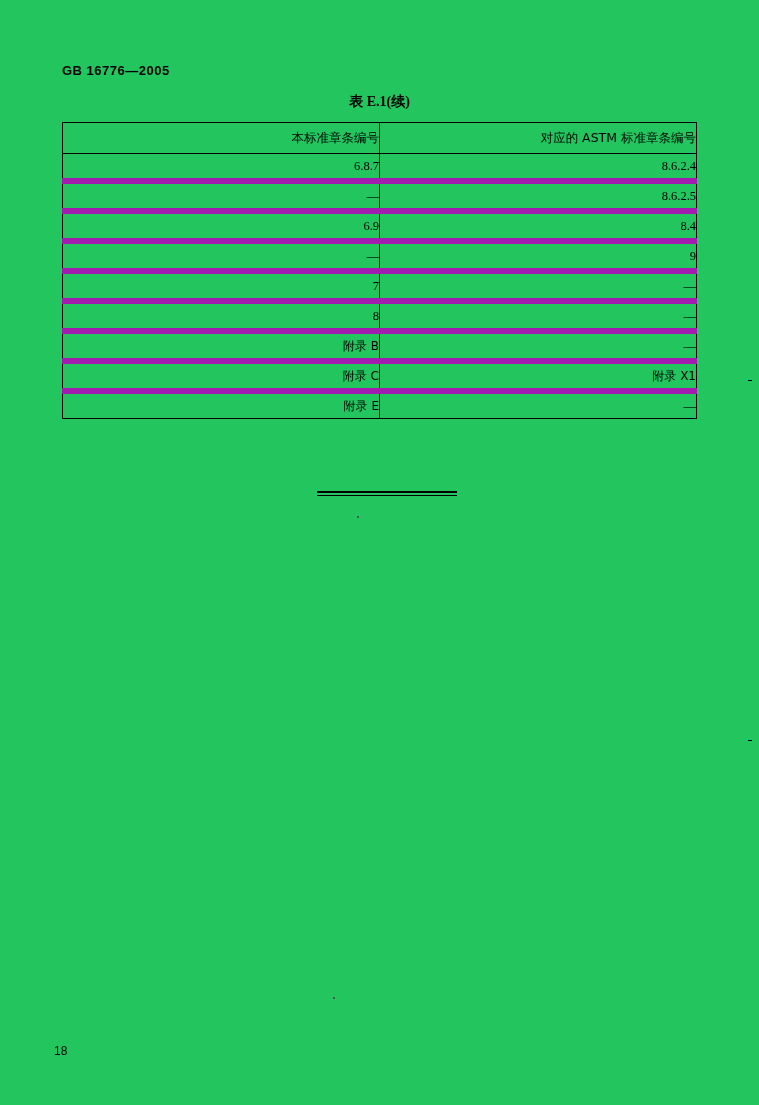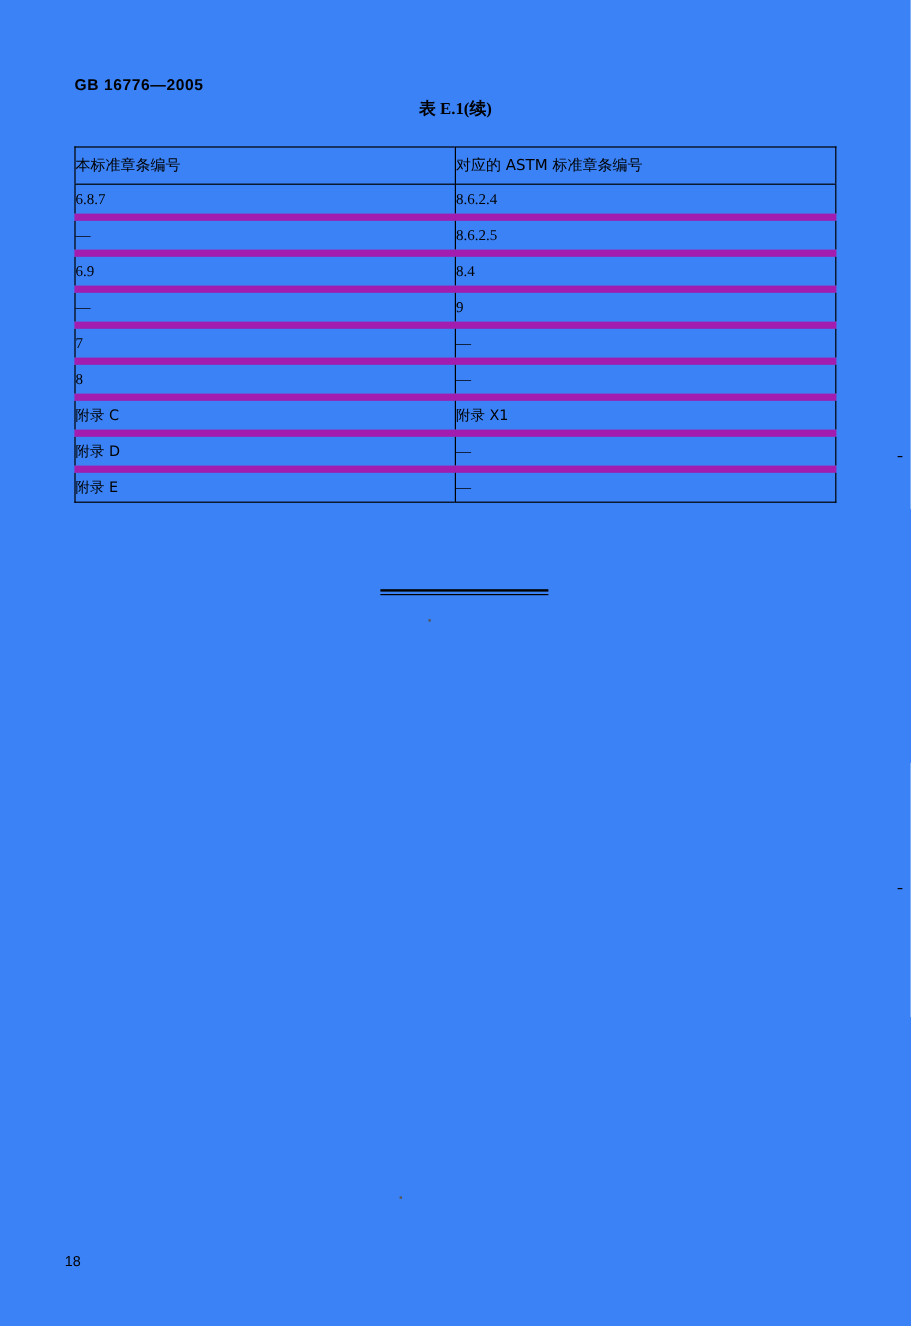--- a/index.html
+++ b/index.html
@@ -8,36 +8,36 @@
     background: #ffffff;
   }
   body {
     font-family: "Liberation Serif", "DejaVu Serif", serif;
     color: #000000;
   }
   .page {
     position: relative;
     width: 759px;
     height: 1105px;
-    background: #3b82f6;
+    background: #22c55e;
     overflow: hidden;
   }
   .std-header {
     position: absolute;
     top: 63px;
     left: 62px;
     font-family: "Liberation Sans", "DejaVu Sans", sans-serif;
     font-weight: bold;
     font-size: 13px;
     letter-spacing: 0.5px;
     color: #000;
   }
   .table-title {
     position: absolute;
-    top: 82px;
+    top: 93px;
     left: 0;
     width: 759px;
     text-align: center;
     font-family: "Liberation Serif", "DejaVu Serif", serif;
     font-size: 14px;
     font-weight: bold;
     color: #000;
   }
   .table-wrap {
     position: absolute;
@@ -48,21 +48,21 @@
   table.e1 {
     width: 100%;
     border-collapse: collapse;
     table-layout: fixed;
     font-size: 12.5px;
   }
   table.e1 col.c1 { width: 50%; }
   table.e1 col.c2 { width: 50%; }
   table.e1 th,
   table.e1 td {
-    text-align: left;
+    text-align: right;
     vertical-align: middle;
     padding: 0;
     height: 24px;
     line-height: 24px;
     border: 0;
   }
   
   table.e1 {
     border-top: 1.5px solid #000;
     border-bottom: 1.5px solid #000;
@@ -169,26 +169,26 @@
         </tr>
         <tr>
           <td class="col1">7</td>
           <td>—</td>
         </tr>
         <tr>
           <td class="col1">8</td>
           <td>—</td>
         </tr>
         <tr>
+          <td class="col1 cjk">附录 B</td>
+          <td>—</td>
+        </tr>
+        <tr>
           <td class="col1 cjk">附录 C</td>
           <td class="cjk">附录 X1</td>
-        </tr>
-        <tr>
-          <td class="col1 cjk">附录 D</td>
-          <td>—</td>
         </tr>
         <tr>
           <td class="col1 cjk">附录 E</td>
           <td>—</td>
         </tr>
       </tbody>
     </table>
   </div>
 
   <div class="rule"></div>

